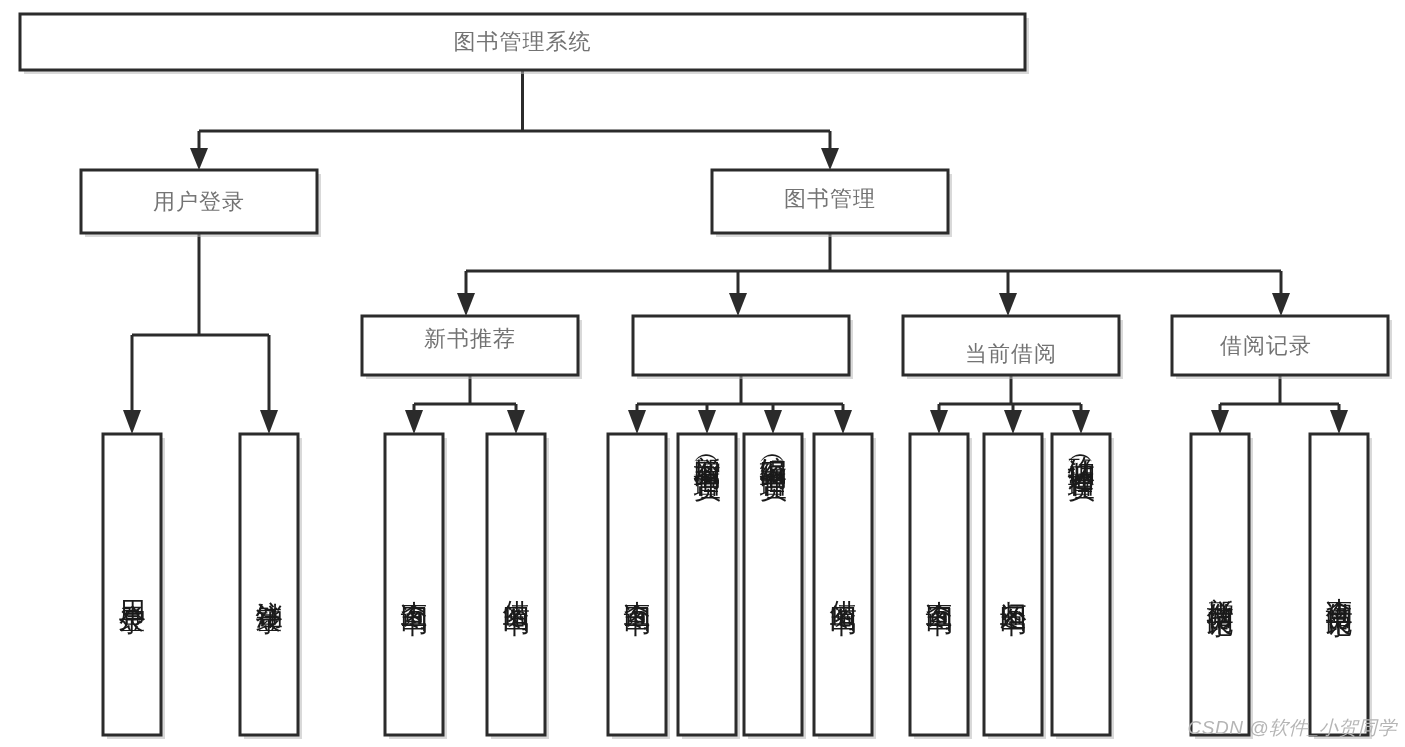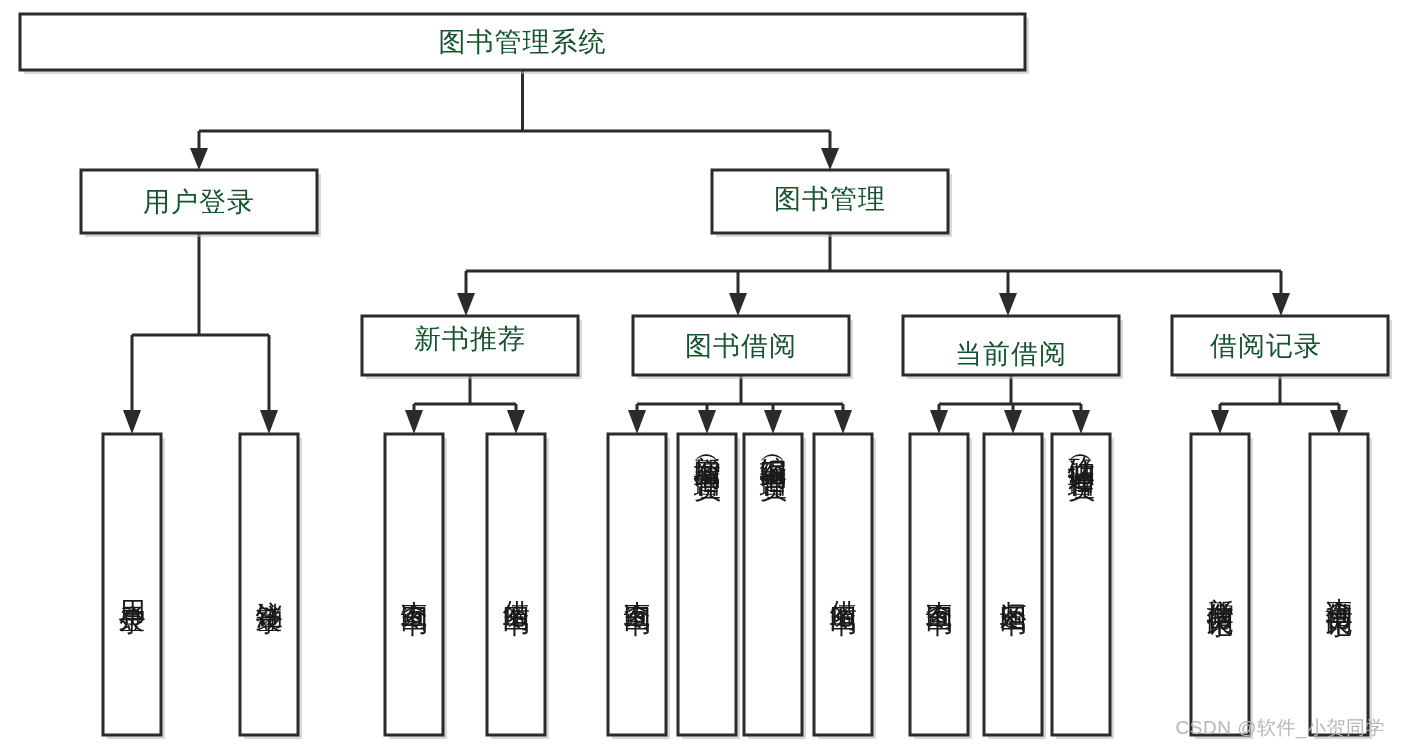--- a/index.html
+++ b/index.html
@@ -41,28 +41,29 @@
     stroke-width: 3;
     fill: none;
     stroke-linecap: butt;
   }
   .arrow-head {
     fill: #2b2b2b;
     stroke: none;
   }
   .watermark {
     position: absolute;
-    right: 20px;
+    right: 8px;
     bottom: 6px;
     font-family: "Liberation Sans", "DejaVu Sans", sans-serif;
     font-size: 19px;
     color: #b5b5b5;
     letter-spacing: 0.5px;
     white-space: nowrap;
     user-select: none;
+    font-style: italic;
   }
   .vtext-box {
     position: absolute;
     display: flex;
     align-items: center;
     justify-content: center;
     pointer-events: none;
   }
   .vtext {
     writing-mode: vertical-rl;
@@ -76,22 +77,22 @@
   }
   .htext-box {
     position: absolute;
     display: flex;
     align-items: center;
     justify-content: center;
     pointer-events: none;
   }
   .htext {
     font-family: "Liberation Sans", "DejaVu Sans", sans-serif;
-    font-size: 27px;
-    color: #14532d;
+    font-size: 22px;
+    color: #737373;
     letter-spacing: 1px;
     white-space: nowrap;
   }
 </style>
 </head>
 <body>
 
 <div id="diagram-root">
   <svg class="diagram" viewBox="0 0 1405 747" xmlns="http://www.w3.org/2000/svg">
 
@@ -230,23 +231,20 @@
   </div>
 
   <div class="htext-box" style="left:712px; top:170px; width:236px; height:58px;">
     <span class="htext">图书管理</span>
   </div>
 
   <div class="htext-box" style="left:362px; top:316px; width:216px; height:46px;">
     <span class="htext">新书推荐</span>
   </div>
 
-  <div class="htext-box" style="left:633px; top:316px; width:216px; height:59px;">
-    <span class="htext">图书借阅</span>
-  </div>
 
   <div class="htext-box" style="left:903px; top:316px; width:216px; height:76px;">
     <span class="htext">当前借阅</span>
   </div>
 
   <div class="htext-box" style="left:1172px; top:316px; width:188px; height:59px;">
     <span class="htext">借阅记录</span>
   </div>
 
   <div class="vtext-box" style="left:103px; top:434px; width:58px; height:301px;">

